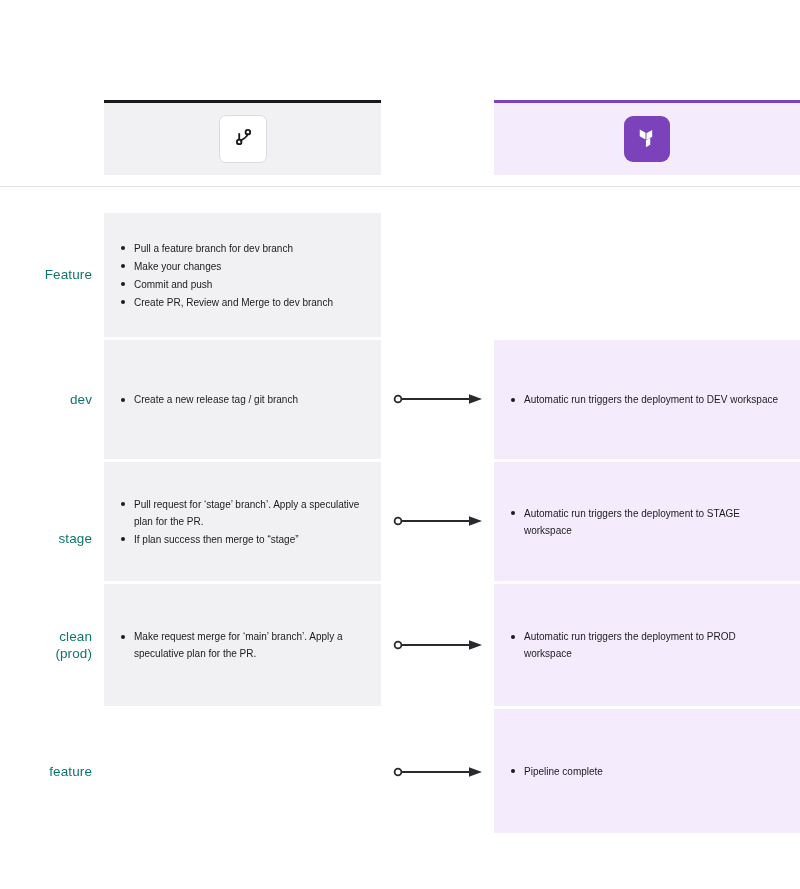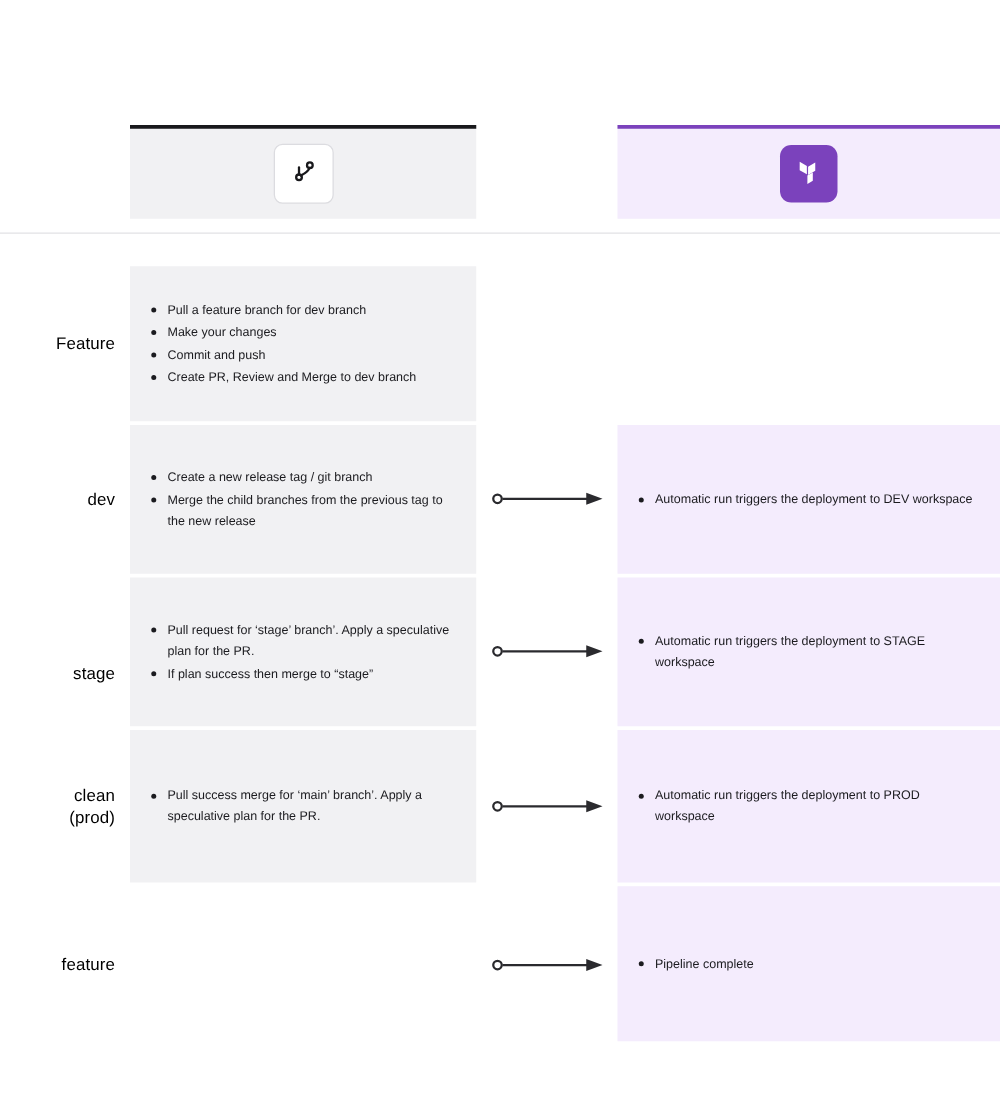--- a/index.html
+++ b/index.html
@@ -93,21 +93,21 @@
     left: 0;
     width: 800px;
   }
   .row-label {
     position: absolute;
     left: 0;
     width: 92px;
     text-align: right;
     font-size: 13.5px;
     line-height: 17px;
-    color: #000000;
+    color: #0f766e;
     letter-spacing: 0.1px;
   }
   .cell {
     position: absolute;
     top: 0;
     bottom: 0;
     box-sizing: border-box;
     padding: 0 16px;
     display: flex;
     flex-direction: column;
@@ -215,21 +215,20 @@
       </ul>
     </div>
     <div class="cell right empty-right"></div>
   </div>
 
   <div class="row" id="row-1" style="top:340px;height:119px;">
     <div class="row-label" style="top:51px;">dev</div>
     <div class="cell left">
       <ul class="bullets">
         <li>Create a new release tag  / git branch</li>
-        <li>Merge the child branches from the previous tag to the new release</li>
       </ul>
     </div>
     <div class="connector" style="top:52px;">
       <svg width="92" height="14" viewBox="0 0 92 14">
         <circle cx="5" cy="7" r="3.4" fill="#ffffff" stroke="#2a2a2e" stroke-width="1.8"></circle>
         <line x1="9" y1="7" x2="78" y2="7" stroke="#2a2a2e" stroke-width="1.8"></line>
         <polygon points="76,2.2 89,7 76,11.8" fill="#2a2a2e"></polygon>
       </svg>
     </div>
     <div class="cell right">
@@ -261,21 +260,21 @@
     </div>
   </div>
 
   <div class="row" id="row-3" style="top:584px;height:122px;">
     <div class="row-label" style="top:44px;">
       <div>clean</div>
       <div>(prod)</div>
     </div>
     <div class="cell left">
       <ul class="bullets">
-        <li>Pull success merge for ‘main’ branch’. Apply a speculative plan for the PR.</li>
+        <li>Make request merge for ‘main’ branch’. Apply a speculative plan for the PR.</li>
       </ul>
     </div>
     <div class="connector" style="top:54px;">
       <svg width="92" height="14" viewBox="0 0 92 14">
         <circle cx="5" cy="7" r="3.4" fill="#ffffff" stroke="#2a2a2e" stroke-width="1.8"></circle>
         <line x1="9" y1="7" x2="78" y2="7" stroke="#2a2a2e" stroke-width="1.8"></line>
         <polygon points="76,2.2 89,7 76,11.8" fill="#2a2a2e"></polygon>
       </svg>
     </div>
     <div class="cell right">

